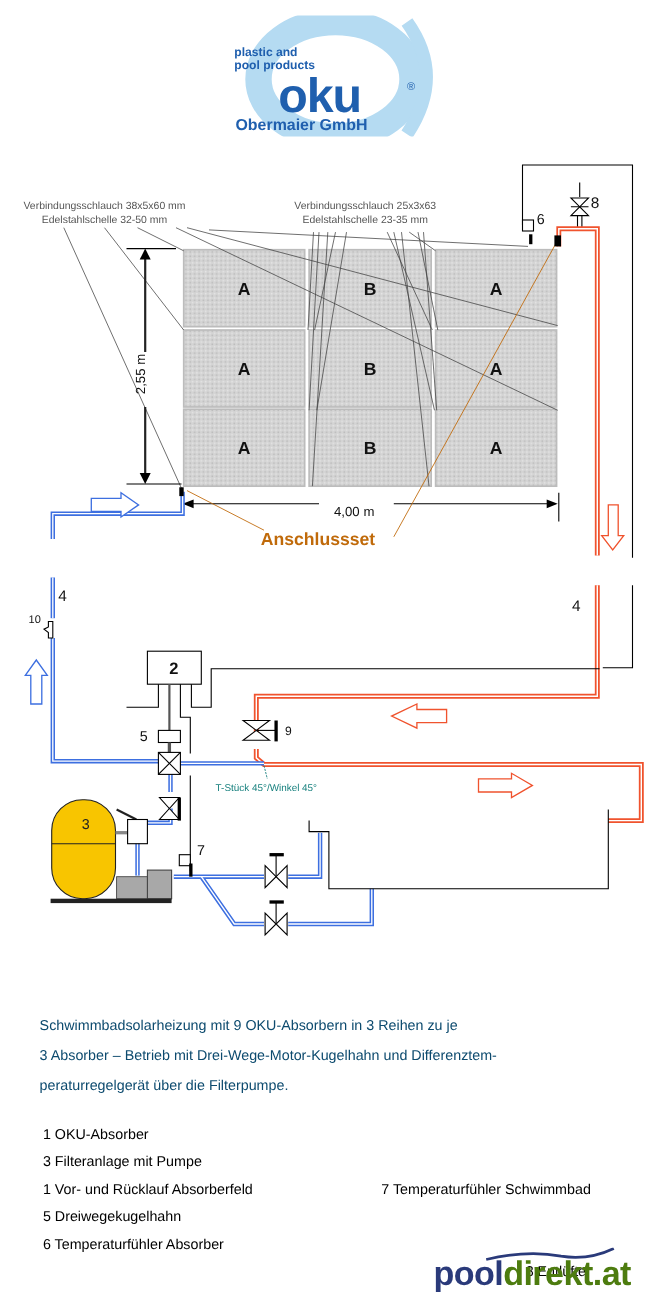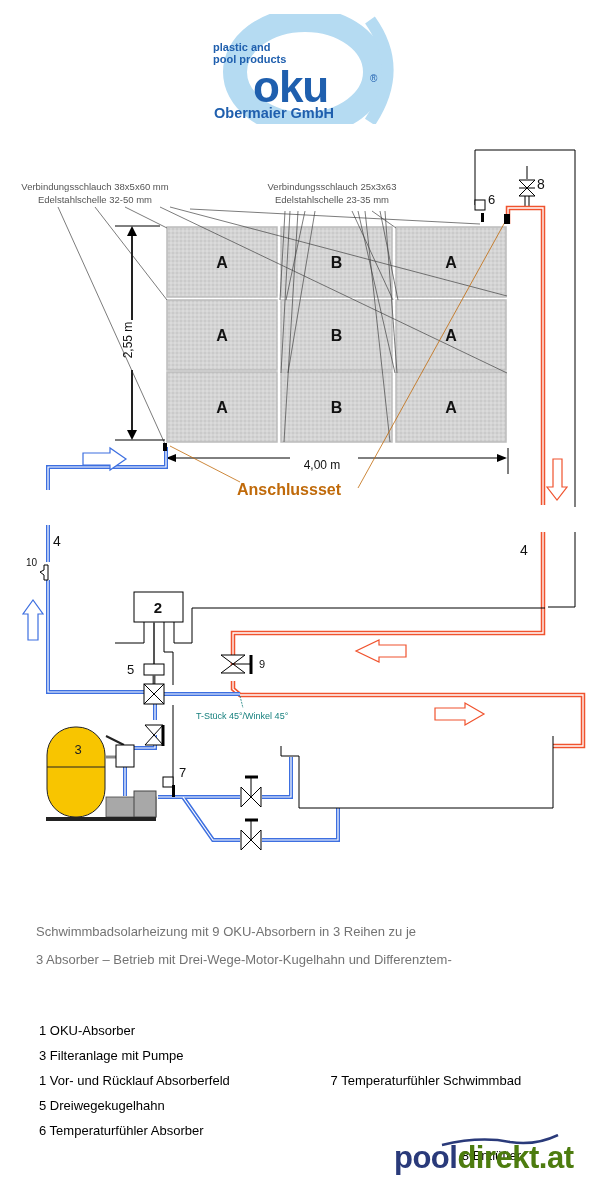--- a/index.html
+++ b/index.html
@@ -1,19 +1,19 @@
 <!DOCTYPE html>
 <html><head>
 <meta charset="utf-8">
 <style>
   html,body{margin:0;padding:0;background:#fff;}
   body{width:605px;height:1185px;position:relative;overflow:hidden;font-family:"Liberation Sans",sans-serif;color:#111;}
   .abs{position:absolute;}
   #diagram{position:absolute;left:0;top:0;}
-  .caption{position:absolute;left:36px;top:918px;width:470px;font-size:13px;line-height:27.5px;color:#737373;}
+  .caption{position:absolute;left:36px;top:918px;width:470px;font-size:13px;line-height:27.5px;color:#0c4a6e;}
   .caption div{white-space:nowrap;}
   .legend{position:absolute;font-size:13px;line-height:25px;color:#000000;}
   .legend div{white-space:nowrap;}
   .logo-oku{position:absolute;left:200px;top:14px;width:220px;height:110px;}
   .pd{position:absolute;left:394px;top:1141px;font-size:31px;font-weight:bold;letter-spacing:-0.5px;line-height:34px;}
   .pd .p1{color:#2a3a7a;margin-top:20px;}
   .pd .p2{color:#4d7c0f;}
 </style>
 </head>
 <body>
@@ -245,31 +245,32 @@
     <polygon points="241,830 241,850 251,840"></polygon>
     <polygon points="261,830 261,850 251,840"></polygon>
   </g>
 
   <polyline points="281,746 281,756 299,756 299,808 553,808 553,736" fill="none" stroke="#000" stroke-width="1"></polyline>
 </svg>
 
 <div class="caption">
   <div>Schwimmbadsolarheizung mit 9 OKU-Absorbern in 3 Reihen zu je</div>
   <div>3 Absorber – Betrieb mit Drei-Wege-Motor-Kugelhahn und Differenztem-</div>
+  <div>peraturregelgerät über die Filterpumpe.</div>
 </div>
 
 <div class="legend" style="left:39px;top:1018px;">
   <div>1 OKU-Absorber</div>
   <div>3 Filteranlage mit Pumpe</div>
   <div>1 Vor- und Rücklauf Absorberfeld</div>
   <div>5 Dreiwegekugelhahn</div>
   <div>6 Temperaturfühler Absorber</div>
 </div>
 <div class="legend" style="left:327px;top:1018px;white-space:pre;">
-  <div style="white-space:pre;"> 7 Temperaturfühler Schwimmbad</div>
+  <div style="white-space:pre;margin-left:16px;"> 7 Temperaturfühler Schwimmbad</div>
   <div style="white-space:pre;text-align:right;"> 8 Entlüfter</div>
   
   
 </div>
 
 <svg class="abs" style="left:440px;top:1134px;" width="120" height="14">
   <path d="M2 11 Q40 2 70 8 Q95 12 118 1" fill="none" stroke="#2a3a7a" stroke-width="2.5"></path>
 </svg>
 <div class="pd">
   <span class="p1">pool</span><span class="p2">direkt.at</span>

